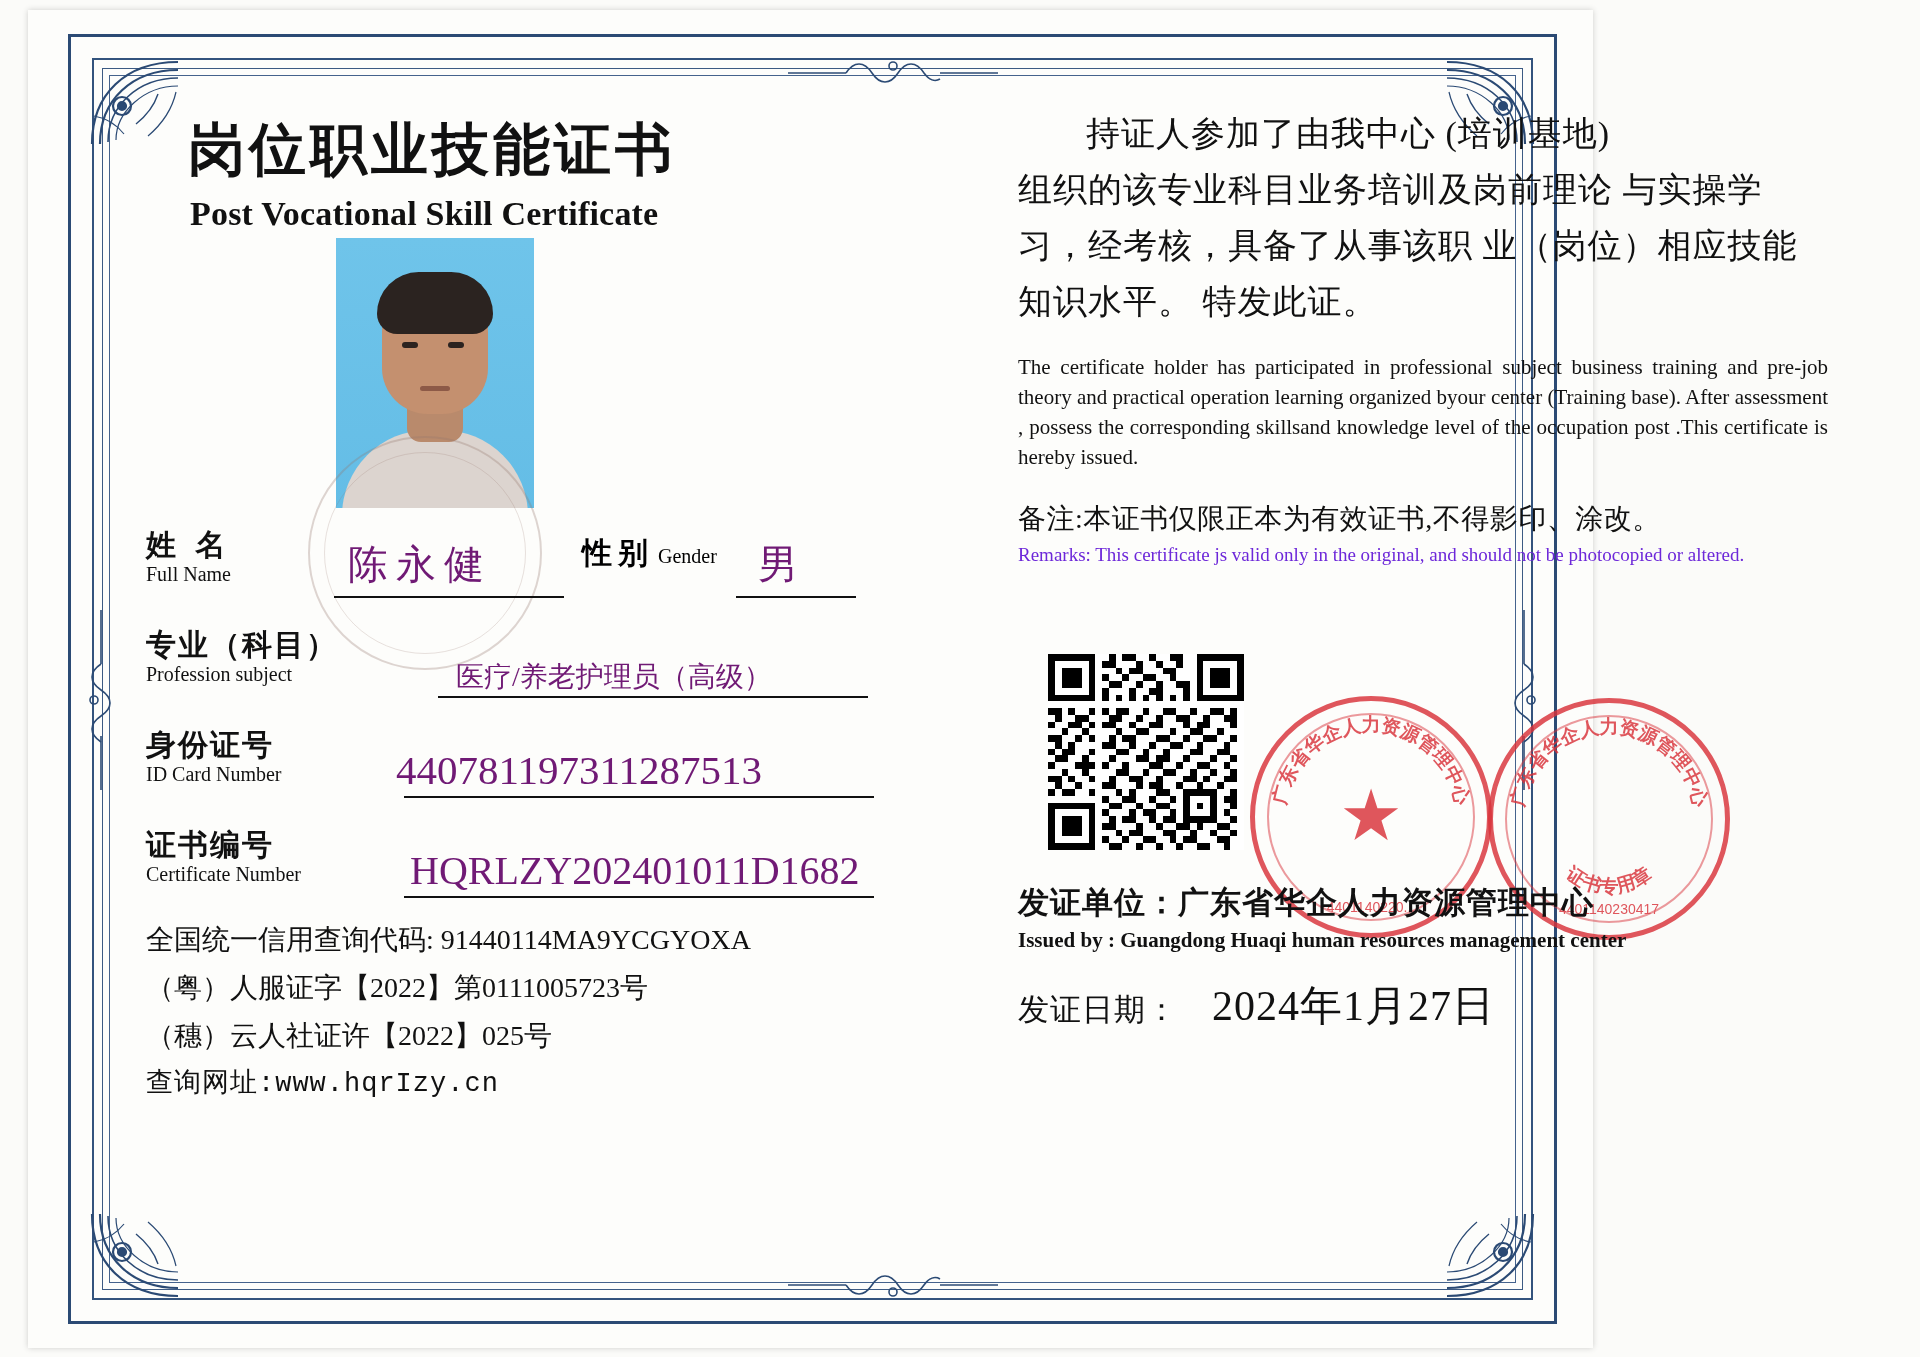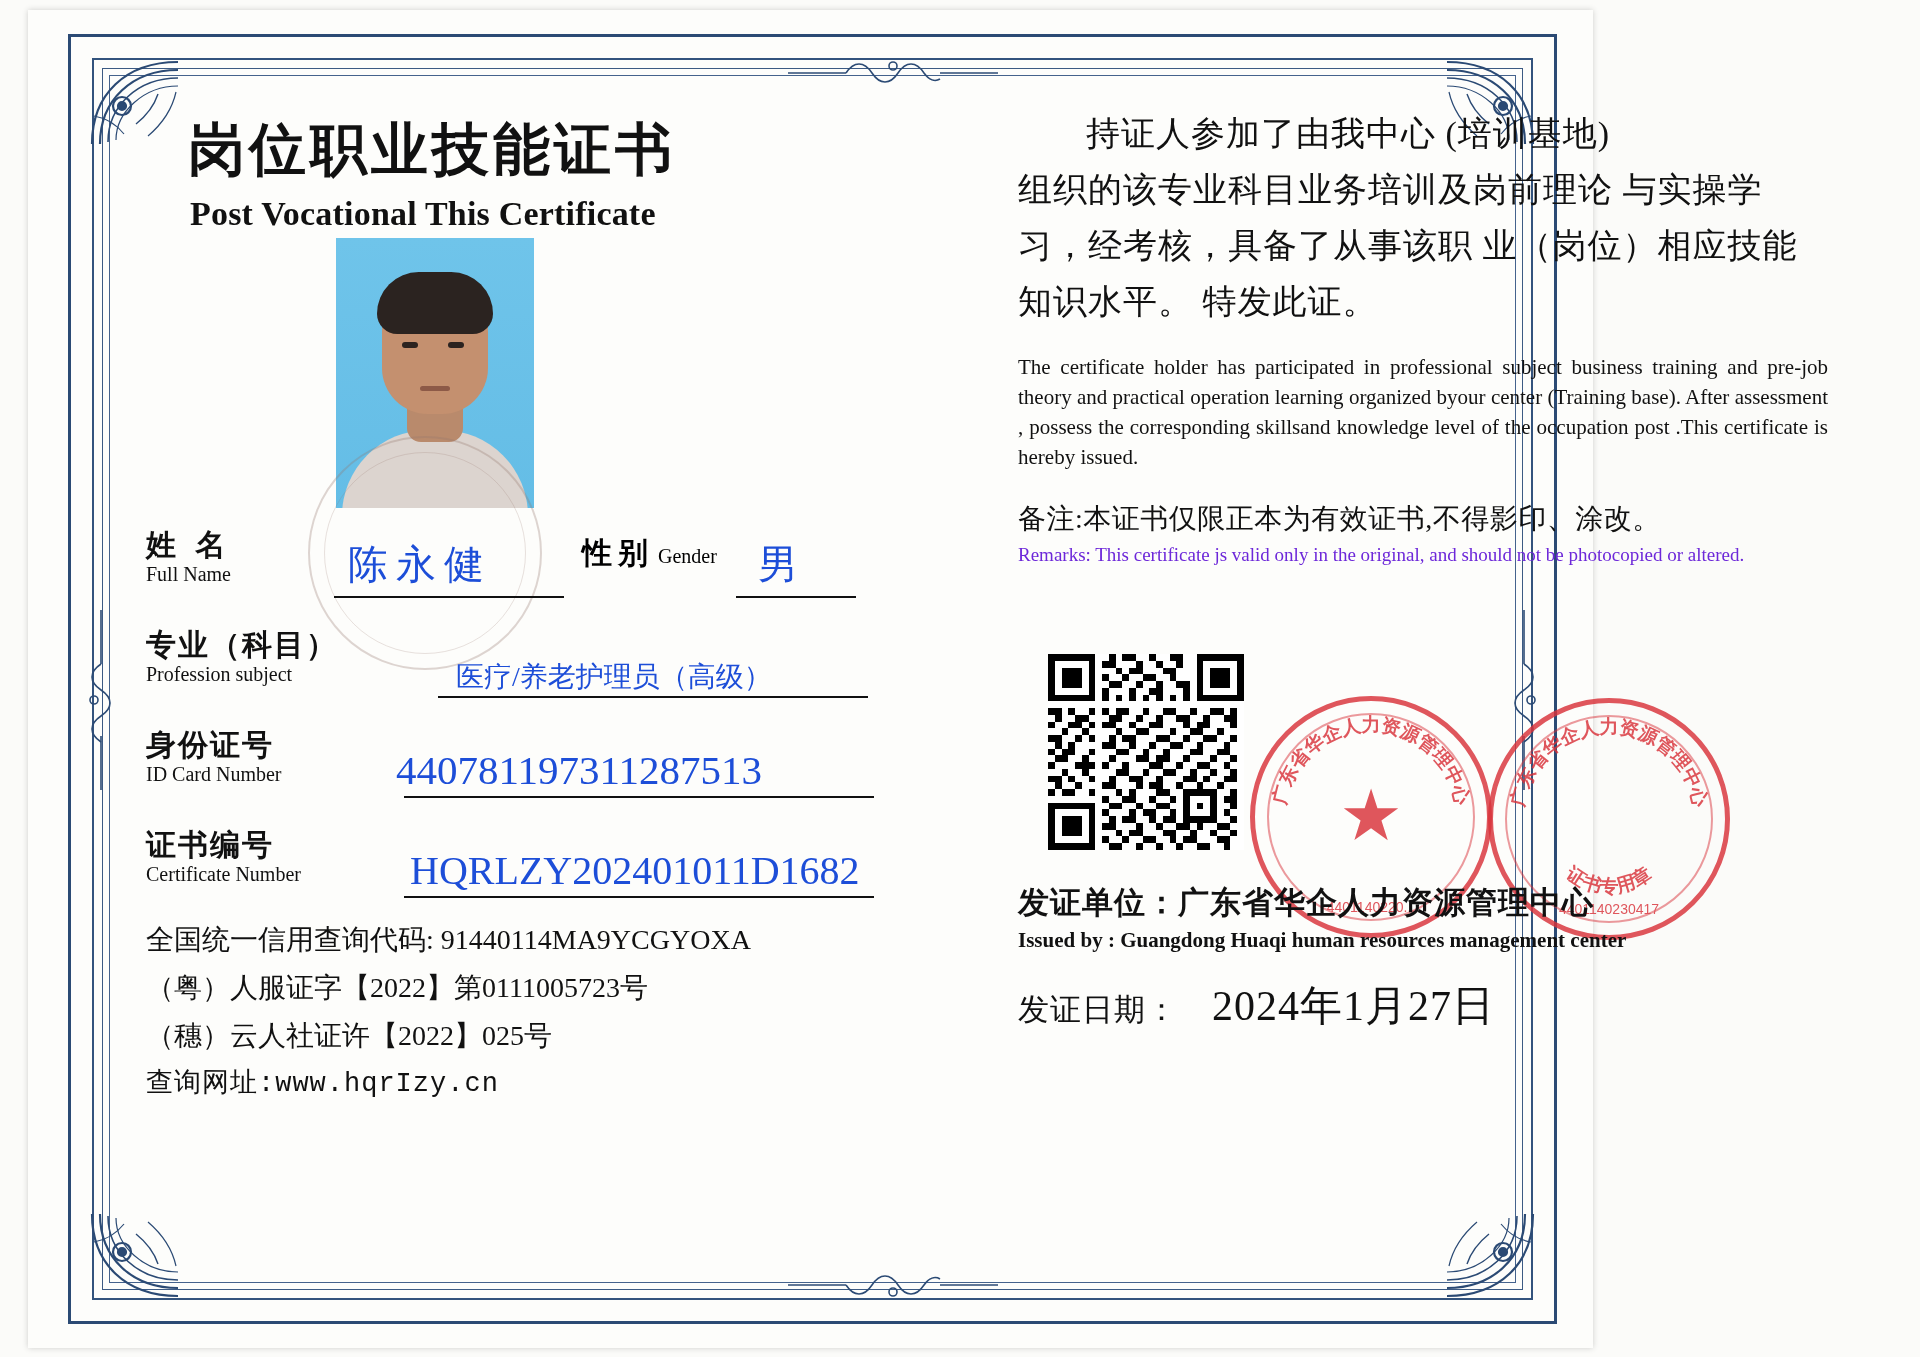--- a/index.html
+++ b/index.html
@@ -257,21 +257,21 @@
     display: block;
     font-size: 20px;
     color: #111;
     line-height: 24px;
     white-space: nowrap;
   }
   .val {
     position: absolute;
     bottom: 6px;
     font-size: 38px;
-    color: #1d4ed8;
+    color: #701a75;
     font-family: "Liberation Serif", serif;
     white-space: nowrap;
   }
   .rule {
     position: absolute;
     bottom: 2px;
     height: 0;
     border-bottom: 2px solid #111;
   }
 
@@ -556,21 +556,21 @@
           <circle cx="10" cy="90" r="4"></circle>
         </g>
       </svg>
     </div>
 
     <div class="content">
 
       <div class="col-left">
 
         <div class="title-cn">岗位职业技能证书</div>
-        <div class="title-en">Post Vocational This Certificate</div>
+        <div class="title-en">Post Vocational Skill Certificate</div>
 
         <div class="photo-wrap">
           <div class="photo">
             <div class="ph-shoulders"></div>
             <div class="ph-neck"></div>
             <div class="ph-head"></div>
             <div class="ph-hair"></div>
             <div class="ph-eye l"></div>
             <div class="ph-eye r"></div>
             <div class="ph-mouth"></div>

